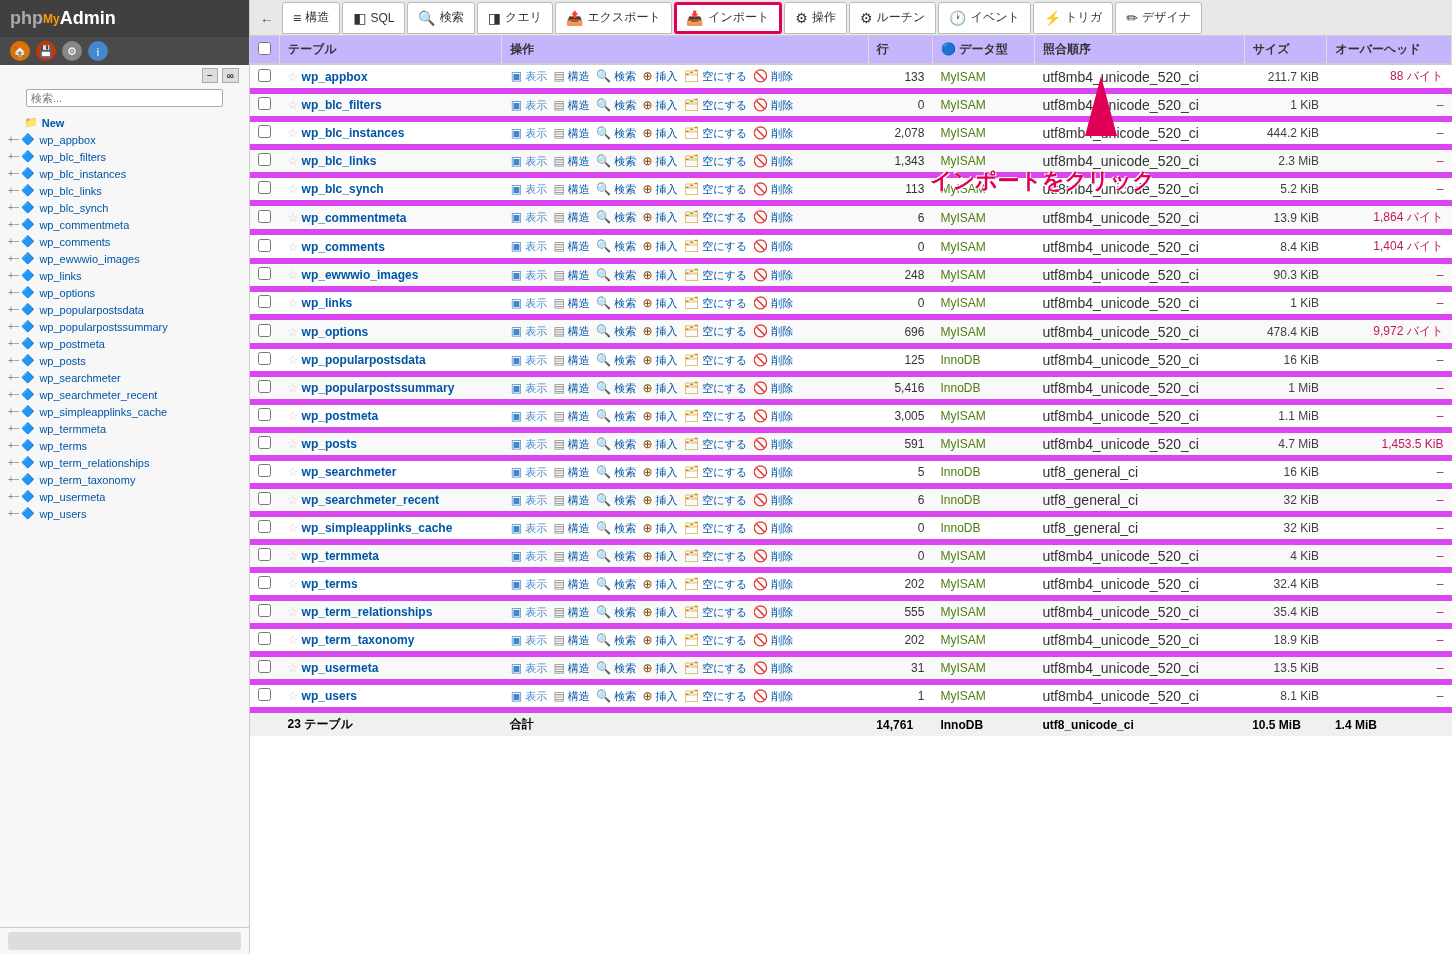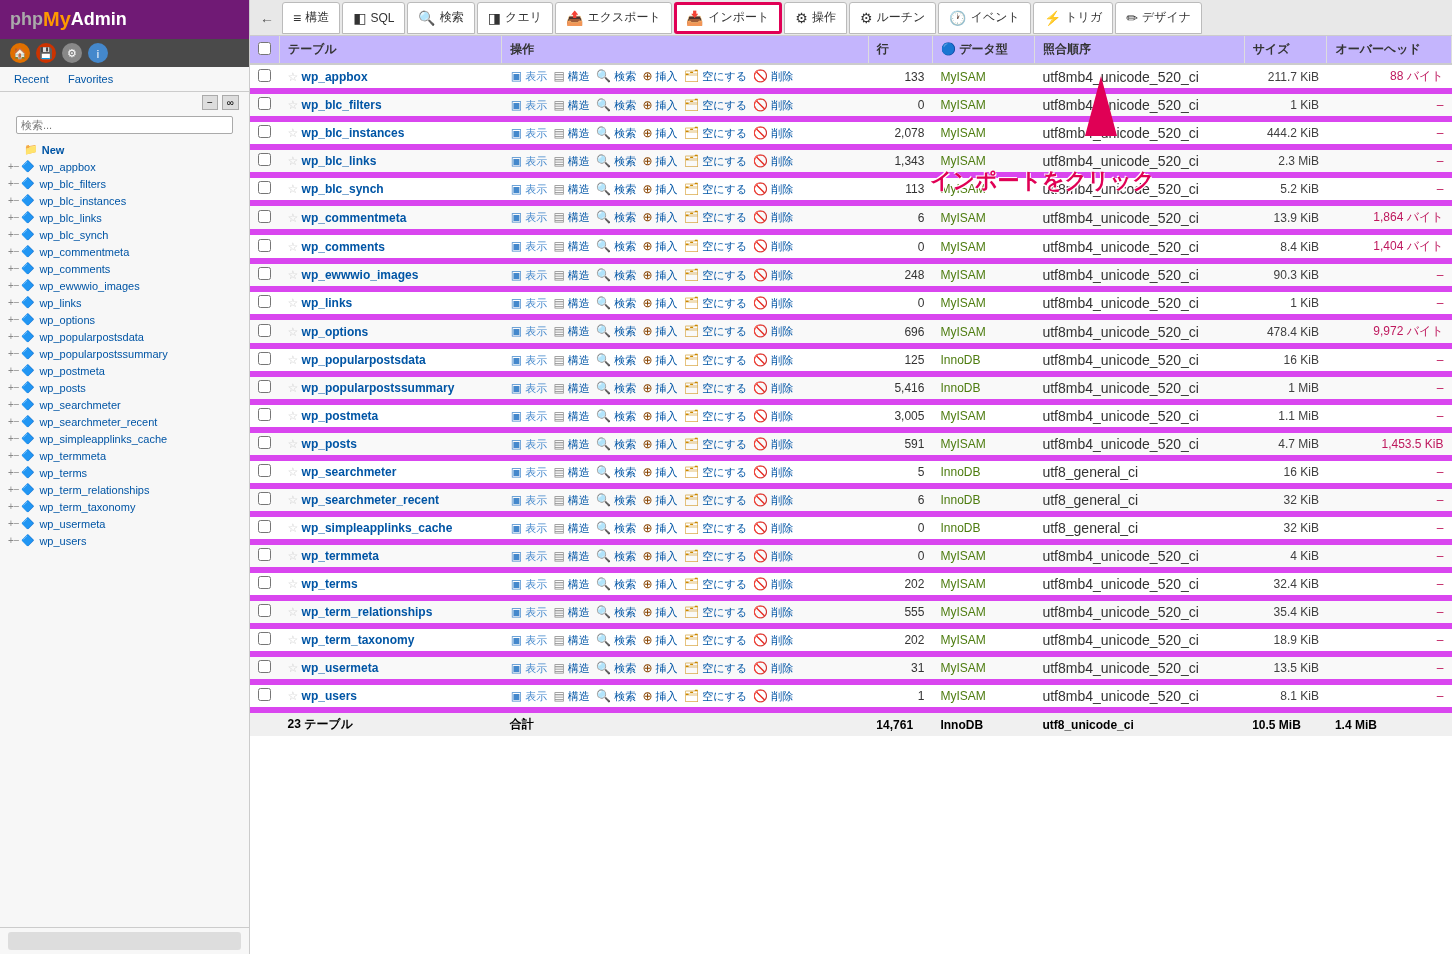--- a/index.html
+++ b/index.html
@@ -10,42 +10,42 @@
       width: 250px;
       min-width: 250px;
       background: #f7f7f7;
       border-right: 1px solid #ccc;
       display: flex;
       flex-direction: column;
       height: 100%;
       overflow: hidden;
     }
     #sidebar-header {
-      background: #701a75;
+      background: #404040;
       padding: 8px 10px;
       display: flex;
       align-items: center;
     }
     .logo-php { color: #aaa; font-size: 18px; font-weight: bold; }
-    .logo-my { color: #f90; font-size: 20px; font-weight: bold; }
+    .logo-my { color: #f90; font-size: 12px; font-weight: bold; }
     .logo-admin { color: #fff; font-size: 18px; font-weight: bold; }
     .sidebar-icons { display: flex; gap: 6px; padding: 4px 10px; background: #4a4a4a; align-items: center; }
     .sidebar-icon { width: 20px; height: 20px; border-radius: 50%; display: flex; align-items: center; justify-content: center; font-size: 11px; cursor: pointer; }
     .icon-home { background: #e07000; color: #fff; }
     .icon-db { background: #cc3300; color: #fff; }
     .icon-settings { background: #888; color: #fff; }
     .icon-help { background: #4488cc; color: #fff; }
 
     .sidebar-nav { display: flex; gap: 0; padding: 4px 10px; border-bottom: 1px solid #ccc; }
     .sidebar-nav span { font-size: 11px; color: #0055a5; cursor: pointer; padding: 2px 4px; }
 
     .sidebar-controls { display: flex; justify-content: flex-end; padding: 3px 10px; gap: 4px; }
     .sidebar-controls button { font-size: 10px; background: #ddd; border: 1px solid #aaa; cursor: pointer; padding: 1px 4px; }
 
-    .sidebar-search { padding: 3px 16px; }
+    .sidebar-search { padding: 3px 26px; }
     .sidebar-search input { width: 100%; border: 1px solid #aaa; padding: 2px 4px; font-size: 11px; border-radius: 2px; }
 
     .sidebar-tree { flex: 1; overflow-y: auto; padding: 4px 0; }
     .tree-item { display: flex; align-items: center; padding: 2px 8px; cursor: pointer; font-size: 11px; color: #333; }
     .tree-item.new-item { color: #0055a5; font-weight: bold; padding-left: 24px; }
     .tree-expand { color: #888; margin-right: 2px; font-size: 10px; }
     .tree-icon { margin-right: 4px; font-size: 11px; }
     .tree-label { color: #0055a5; }
 
     .sidebar-footer { padding: 4px 8px; border-top: 1px solid #ccc; }
@@ -197,25 +197,20 @@
   <div id="sidebar-header">
     <span class="logo-php">php</span>
       <span class="logo-my">My</span>
       <span class="logo-admin">Admin</span>
   </div>
   <div class="sidebar-icons">
     <div class="sidebar-icon icon-home">🏠</div>
     <div class="sidebar-icon icon-db">💾</div>
     <div class="sidebar-icon icon-settings">⚙</div>
     <div class="sidebar-icon icon-help">ℹ</div>
-  </div>
-  <div class="sidebar-nav">
-    <span>Recent</span>
-    <span>&nbsp;</span>
-    <span>Favorites</span>
   </div>
   <div class="sidebar-controls">
     <button>−</button>
     <button>∞</button>
   </div>
   <div class="sidebar-search">
     <input type="text" placeholder="検索..." style="">
   </div>
   <div class="sidebar-tree">
     <div class="tree-item new-item">

